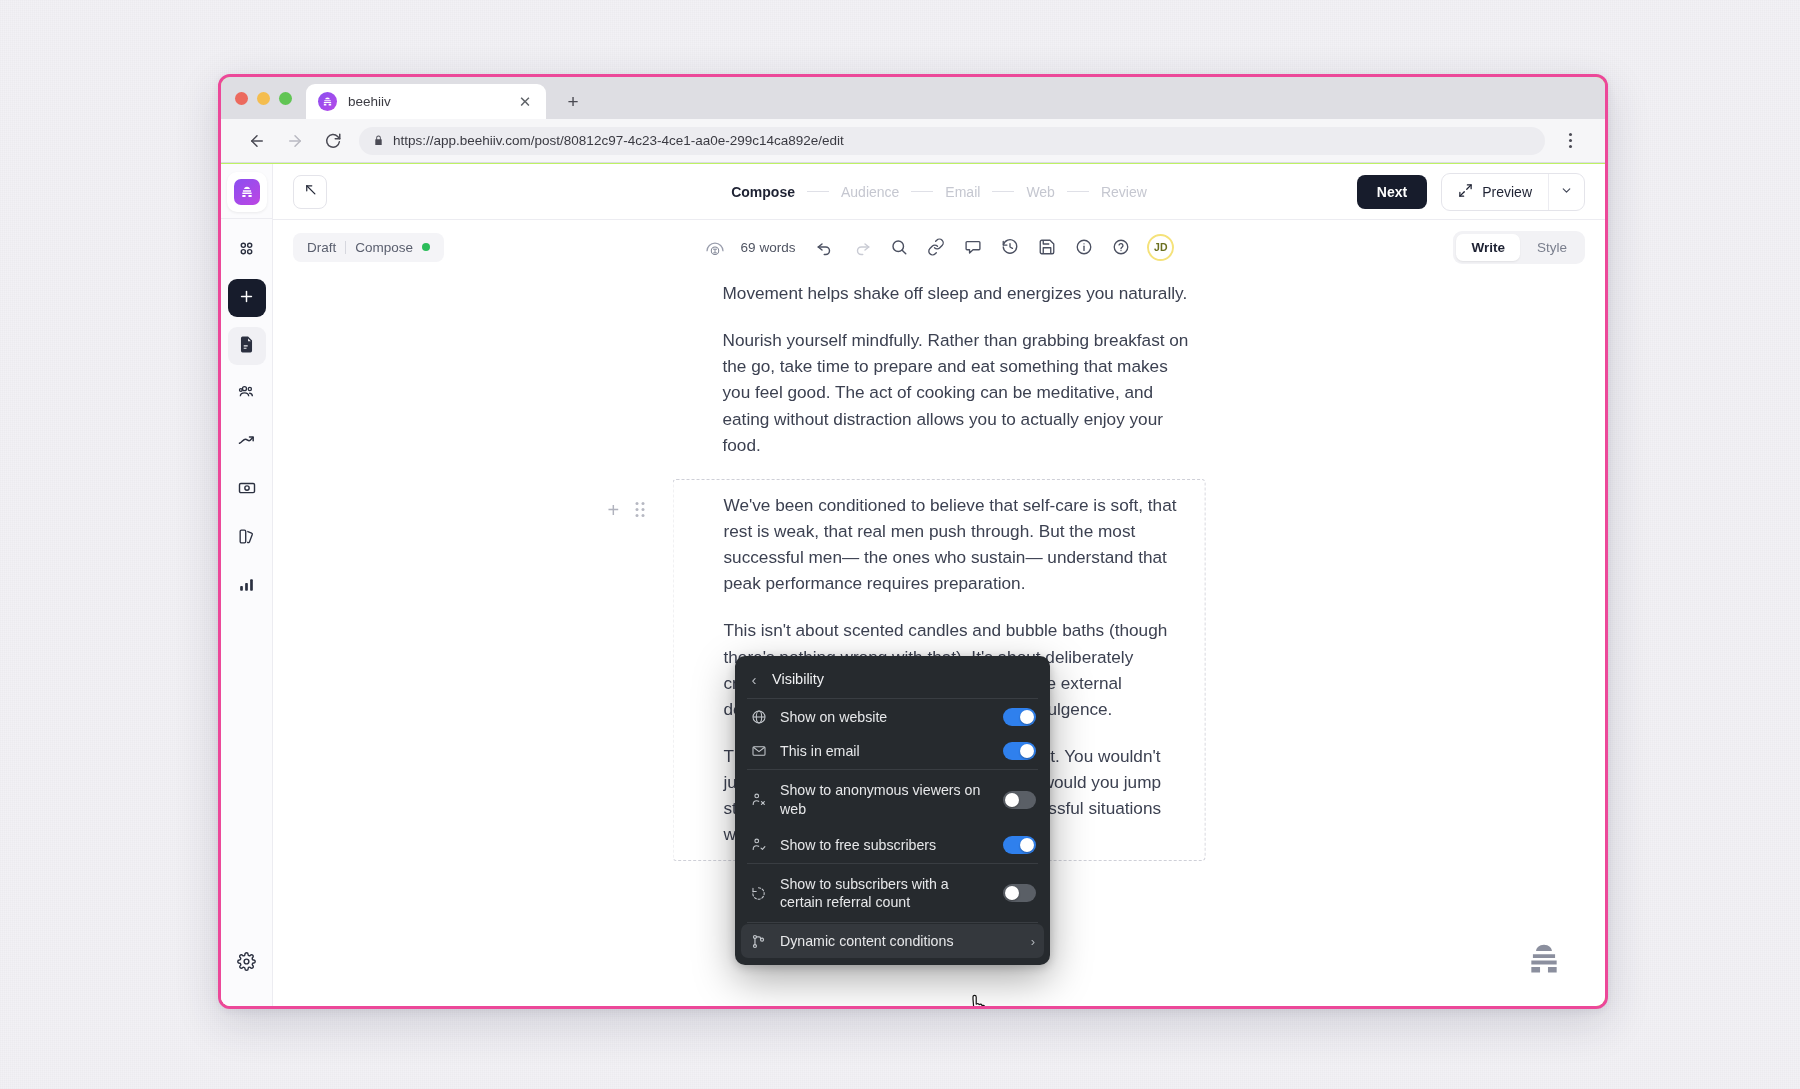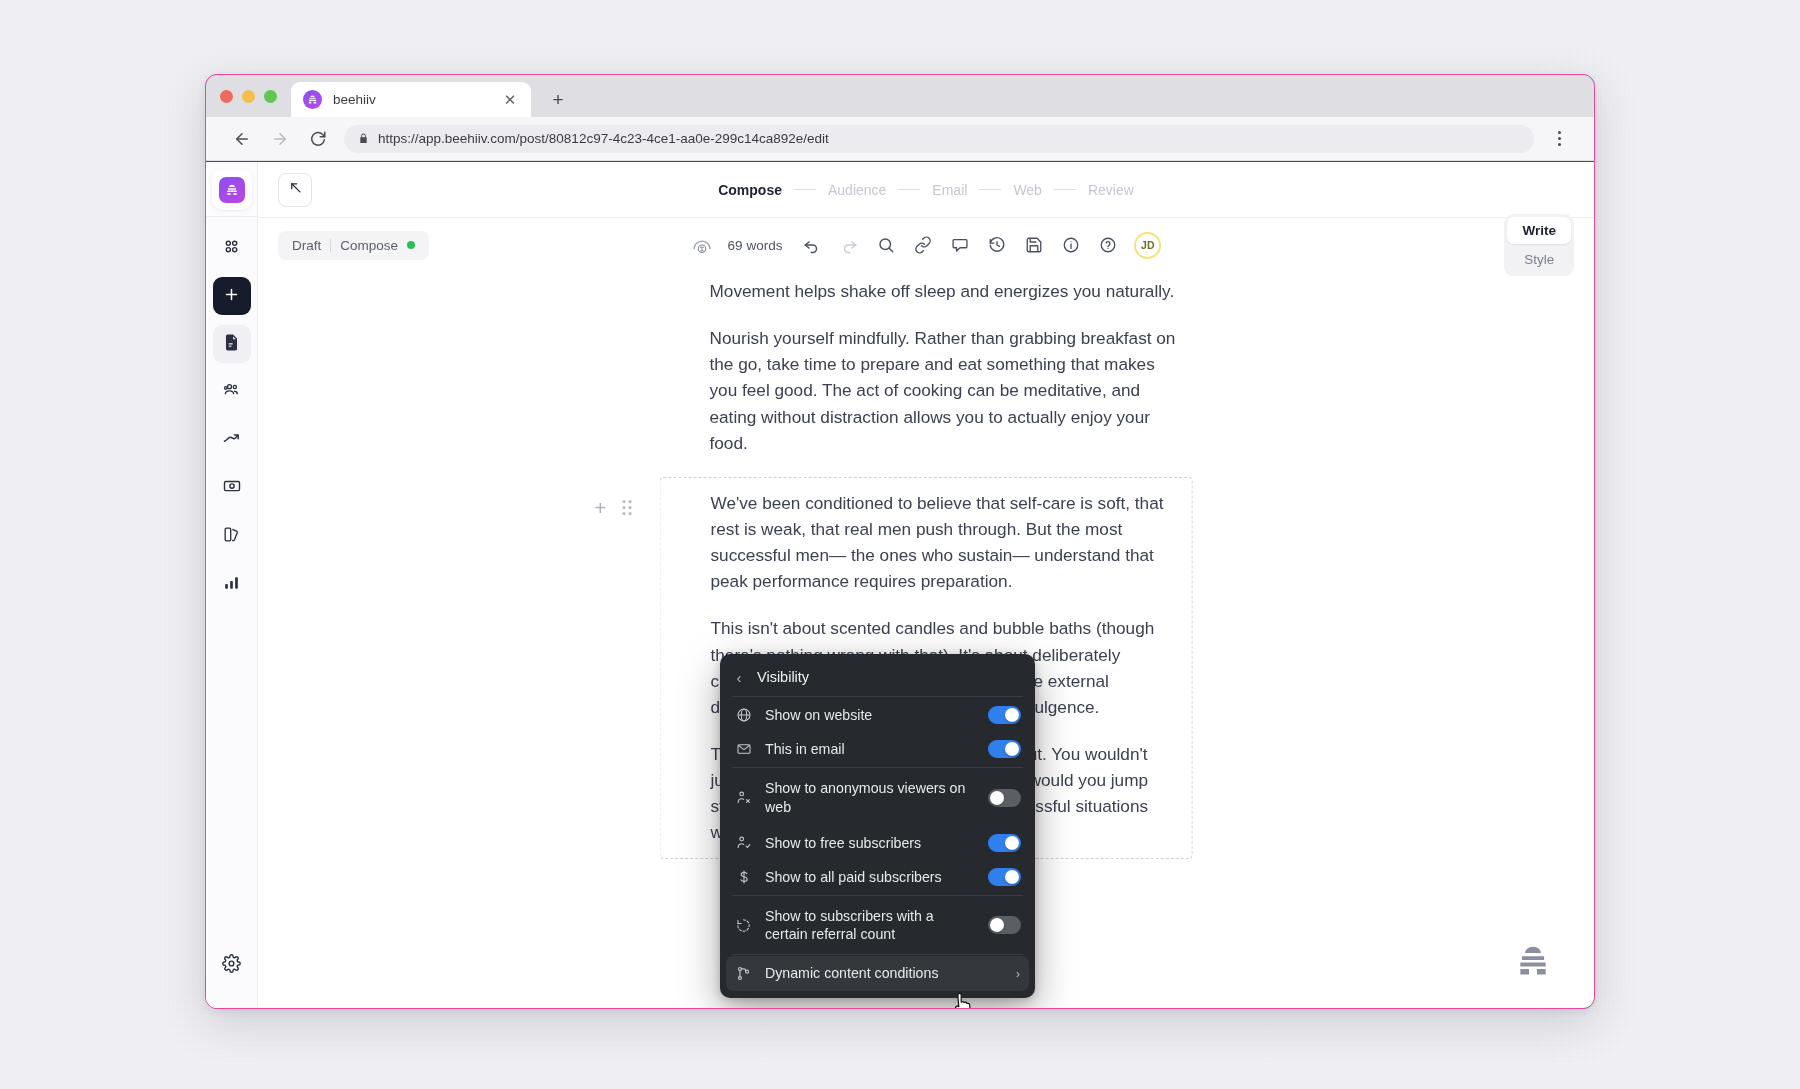--- a/index.html
+++ b/index.html
@@ -17,27 +17,27 @@
     position: absolute; inset: 0;
     background:
       repeating-linear-gradient(0deg, rgba(0,0,0,0.012) 0px, rgba(0,0,0,0.012) 1px, transparent 1px, transparent 2px),
       repeating-linear-gradient(90deg, rgba(0,0,0,0.012) 0px, rgba(0,0,0,0.012) 1px, transparent 1px, transparent 2px),
       #f2f1f5;
   }
 
   
   .browser {
     position: absolute;
-    left: 205px; top: 74px;
+    left: 218px; top: 74px;
     width: 1390px; height: 935px;
-    background: #1d4ed8;
+    background: #bef264;
     border-radius: 12px;
     box-shadow: 0 14px 44px rgba(40,40,70,0.16), 0 2px 8px rgba(40,40,70,0.08);
     overflow: hidden;
-    border: 1px solid #ec4899;
+    border: 3px solid #ec4899;
   }
   .tabstrip {
     height: 42px;
     background: #dedee3;
     display: flex;
     align-items: flex-end;
     padding-left: 14px;
     position: relative;
   }
   .traffic {
@@ -208,21 +208,21 @@
   .tool-icon { width: 22px; height: 22px; display:flex; align-items:center; justify-content:center; color:#4b5061;}
   .tool-icon.muted { color: #c9cbd4; }
   .avatar {
     width: 27px; height: 27px; border-radius: 50%;
     background: #fff; border: 2px solid #f5e27a;
     display: flex; align-items: center; justify-content: center;
     font-size: 10.5px; font-weight: 700; color: #6a6f1f; letter-spacing: .3px;
   }
   .writestyle {
     margin-left: auto; display: flex; align-items: center;
-    background: #f2f2f5; border-radius: 9px; padding: 3px; gap: 2px; z-index: 2; flex-direction: column;
+    background: #f2f2f5; border-radius: 9px; padding: 3px; gap: 2px; z-index: 2;
   }
   .ws-btn { font-size: 13.5px; padding: 6px 15px; border-radius: 7px; color: #7a7f8d; font-weight: 500; }
   .ws-btn.active { background: #fff; color: #1e2233; font-weight: 600; box-shadow: 0 1px 2px rgba(0,0,0,.07); }
 
   
   .canvas { flex: 1; position: relative; overflow: hidden; }
   .doc {
     position: absolute;
     left: 50%; transform: translateX(-50%);
     top: 6px;
@@ -496,20 +496,43 @@
           <span class="step-dash"></span>
           <span class="step">Audience</span>
           <span class="step-dash"></span>
           <span class="step">Email</span>
           <span class="step-dash"></span>
           <span class="step">Web</span>
           <span class="step-dash"></span>
           <span class="step">Review</span>
         </div>
 
+        <div class="topbar-right">
+          <button class="btn-next">Next</button>
+          <div class="preview-group">
+            <div class="preview-btn">
+              <span>
+                <svg width="15" height="15" viewBox="0 0 24 24" fill="none" stroke="currentColor" stroke-width="2" stroke-linecap="round" stroke-linejoin="round">
+                    <polyline points="15 3 21 3 21 9"></polyline>
+                    <polyline points="9 21 3 21 3 15"></polyline>
+                    <line x1="21" y1="3" x2="14" y2="10"></line>
+                    <line x1="3" y1="21" x2="10" y2="14"></line>
+                  </svg>
+              </span>
+              <span>Preview</span>
+            </div>
+            <div class="preview-caret">
+              <span>
+                <svg width="13" height="13" viewBox="0 0 24 24" fill="none" stroke="currentColor" stroke-width="2.2" stroke-linecap="round" stroke-linejoin="round">
+                    <polyline points="6 9 12 15 18 9"></polyline>
+                  </svg>
+              </span>
+            </div>
+          </div>
+        </div>
       </div>
 
       <div class="toolrow">
         <div class="chip">
           <span>Draft</span>
           <span class="divider"></span>
           <span>Compose</span>
           <span class="green-dot"></span>
         </div>
 
@@ -670,32 +693,20 @@
                   <path d="M4.5 19c0-3 2.3-5.2 5-5.2 1 0 1.9.3 2.7.8"></path>
                   <polyline points="15.6 17 17.6 19 21 15"></polyline>
                 </svg>
             </span>
             <span class="menu-label">Show to free subscribers</span>
             <span class="toggle on">
                 <span class="knob"></span>
               </span>
           </div>
 
-          <div class="menu-row">
-            <span class="menu-ico">
-              <svg width="16" height="16" viewBox="0 0 24 24" fill="none" stroke="currentColor" stroke-width="1.7" stroke-linecap="round">
-                  <line x1="12" y1="3" x2="12" y2="21"></line>
-                  <path d="M16.5 7.2c-.8-1.4-2.4-2.2-4.5-2.2-2.6 0-4.2 1.2-4.2 3.1 0 4.6 9 2.3 9 7.1 0 2-1.8 3.3-4.6 3.3-2.3 0-4-.9-4.8-2.4"></path>
-                </svg>
-            </span>
-            <span class="menu-label">Show to all paid subscribers</span>
-            <span class="toggle on">
-                <span class="knob"></span>
-              </span>
-          </div>
 
           <div class="menu-div"></div>
 
           <div class="menu-row tall">
             <span class="menu-ico">
               <svg width="17" height="17" viewBox="0 0 24 24" fill="none" stroke="currentColor" stroke-width="1.5" stroke-linecap="round">
                   <path d="M12 4a8 8 0 1 1-7.4 5" stroke-dasharray="3 2.6"></path>
                   <polyline points="4.2 4.6 4.2 9.2 8.8 9.2"></polyline>
                 </svg>
             </span>

